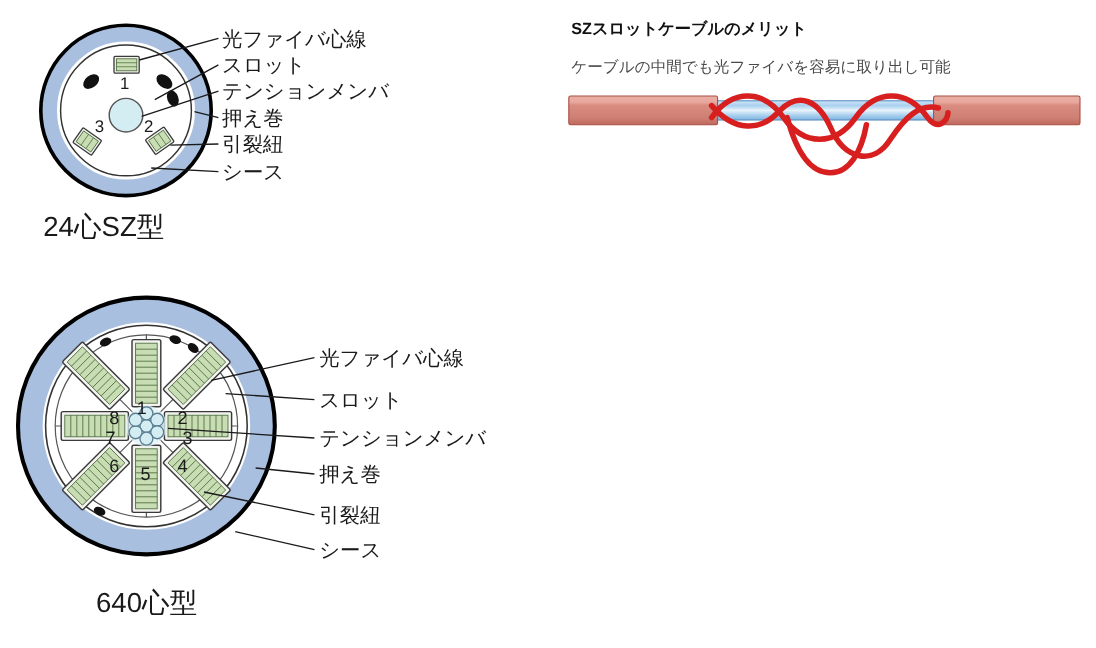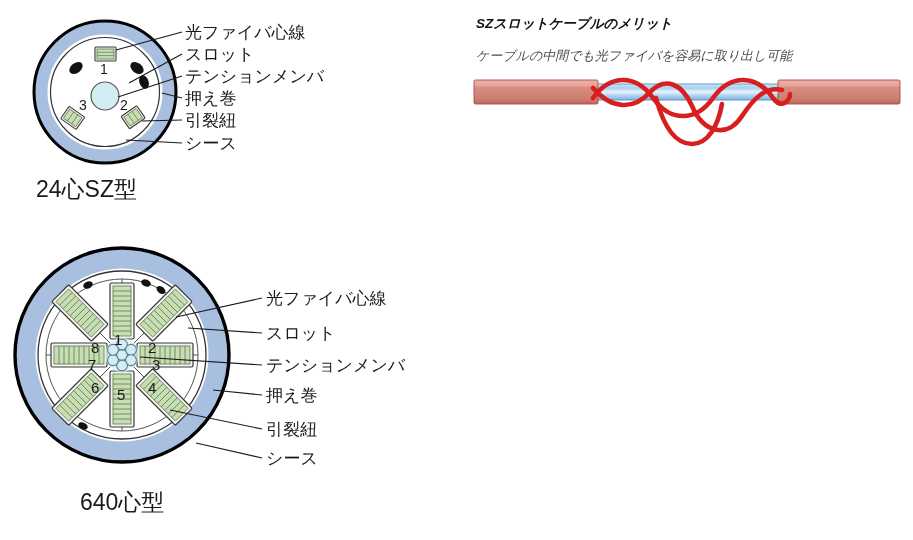--- a/index.html
+++ b/index.html
@@ -19,21 +19,21 @@
   .stage {
     position: absolute;
     inset: 0;
     width: 913px;
     height: 540px;
   }
   .fig {
     position: absolute;
   }
   #fig-24 { left: 0px;   top: 0px;   width: 460px; height: 220px; }
-  #fig-sz { left: 460px; top: 6px;   width: 453px; height: 150px; font-style: italic; }
+  #fig-sz { left: 460px; top: 6px;   width: 453px; height: 150px; }
   #fig-640 { left: 0px;  top: 230px; width: 460px; height: 310px; }
 
   svg { display: block; overflow: visible; }
 
   .lbl {
     font-family: "Liberation Sans", "DejaVu Sans", sans-serif;
     fill: #1a1a1a;
   }
   .lbl-callout  { font-size: 17px; }
   .lbl-caption  { font-size: 23px; }

